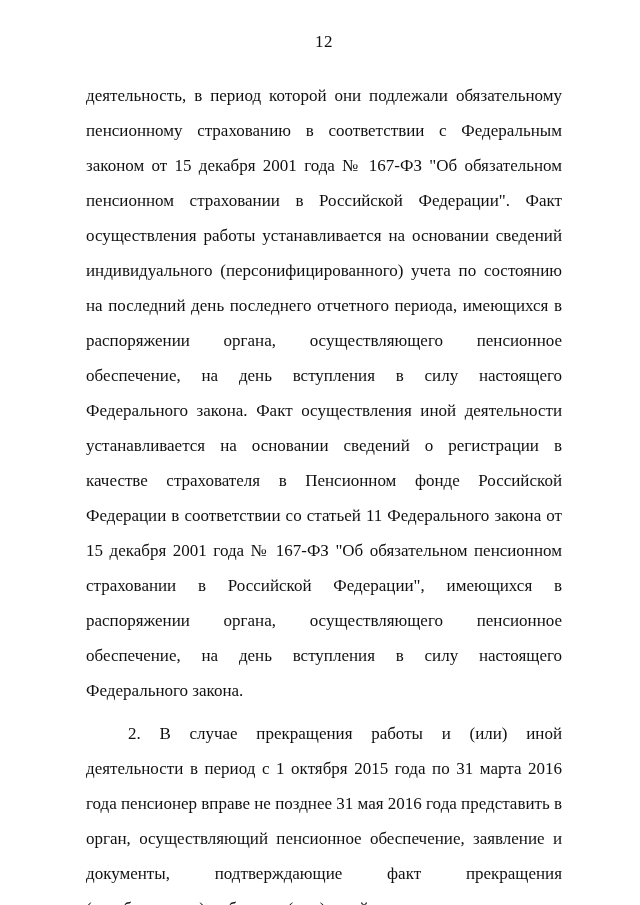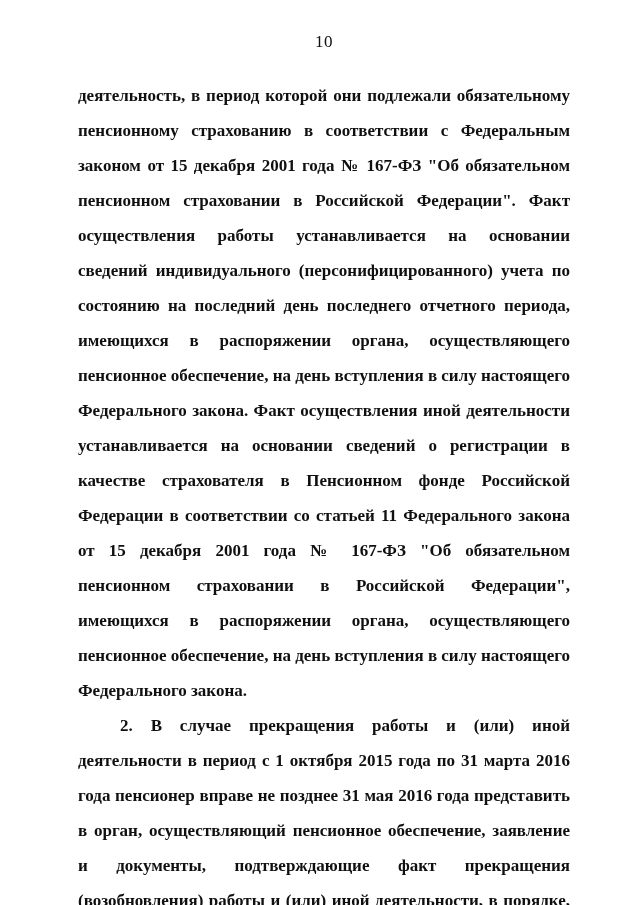--- a/index.html
+++ b/index.html
@@ -22,40 +22,39 @@
     background: #ffffff;
   }
   .page-number {
     text-align: center;
     font-size: 17px;
     line-height: 20px;
     margin: 0 0 26px 0;
     letter-spacing: 0.5px;
   }
   .body-text p {
-    margin: 0;
+    margin: 8px;
     font-size: 17px;
     line-height: 35px;
     text-align: justify;
     text-justify: inter-word;
-    font-weight: bold;
   }
   
   .para-continued {
     text-indent: 0;
   }
   
   .para-new {
     text-indent: 42px;
     text-align-last: justify;
   }
 </style>
 </head>
 <body>
 
 <div class="page">
-  <div class="page-number">10</div>
+  <div class="page-number">12</div>
 
   <div class="body-text">
     <p class="para-continued">деятельность, в период которой они подлежали обязательному пенсионному страхованию в соответствии с Федеральным законом от 15 декабря 2001 года № 167-ФЗ "Об обязательном пенсионном страховании в Российской Федерации". Факт осуществления работы устанавливается на основании сведений индивидуального (персонифицированного) учета по состоянию на последний день последнего отчетного периода, имеющихся в распоряжении органа, осуществляющего пенсионное обеспечение, на день вступления в силу настоящего Федерального закона. Факт осуществления иной деятельности устанавливается на основании сведений о регистрации в качестве страхователя в Пенсионном фонде Российской Федерации в соответствии со статьей 11 Федерального закона от 15 декабря 2001 года № 167-ФЗ "Об обязательном пенсионном страховании в Российской Федерации", имеющихся в распоряжении органа, осуществляющего пенсионное обеспечение, на день вступления в силу настоящего Федерального закона.</p>
     <p class="para-new">2. В случае прекращения работы и (или) иной деятельности в период с 1 октября 2015 года по 31 марта 2016 года пенсионер вправе не позднее 31 мая 2016 года представить в орган, осуществляющий пенсионное обеспечение, заявление и документы, подтверждающие факт прекращения (возобновления) работы и (или) иной деятельности, в порядке,</p>
   </div>
 </div>
 
 </body></html>

